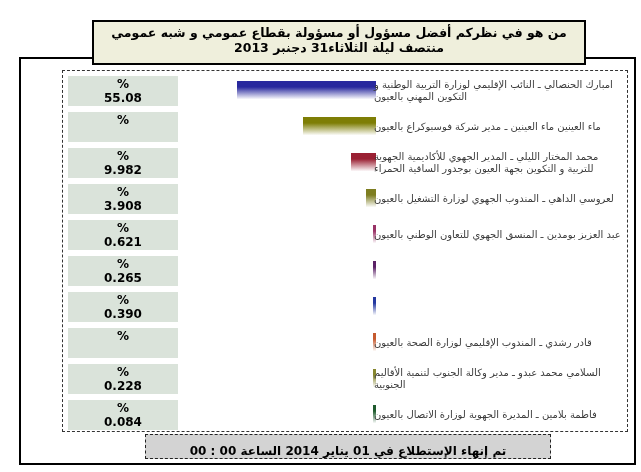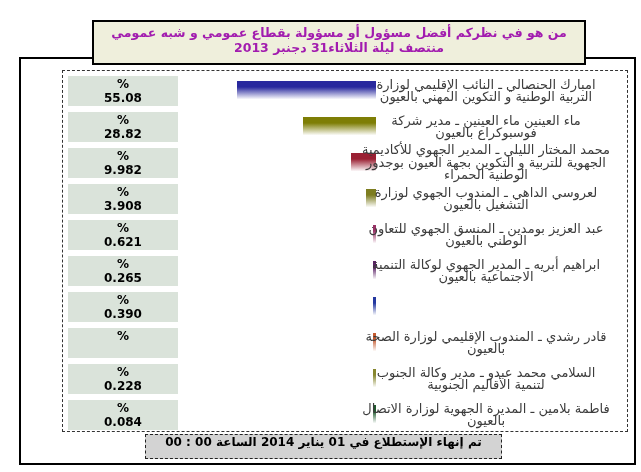--- a/index.html
+++ b/index.html
@@ -8,44 +8,44 @@
     font-family:"DejaVu Sans",sans-serif;
   }
   #outer-frame{
     position:absolute;left:19px;top:57px;width:613px;height:404px;
     border:2px solid #000;background:transparent;
   }
   #title-box{
     position:absolute;left:92px;top:20px;width:490px;height:37px;
     border:2px solid #000;background:#efefdc;z-index:3;overflow:visible;
     text-align:center;font-weight:bold;font-size:12.5px;line-height:14.5px;
-    color:#a21caf;padding-top:4px;
+    color:#000000;padding-top:4px;
   }
   #plot-area{
     position:absolute;left:62px;top:70px;width:564px;height:360px;
     border:1px dashed #333;background:#fff;z-index:2;
   }
   .row{position:absolute;left:0;width:100%;height:36px;}
   .pct-box{
     position:absolute;left:5px;top:3px;width:110px;height:30px;
     background:#dae3da;text-align:center;font-weight:bold;font-size:12px;
     line-height:14px;color:#000;padding-top:1px;box-sizing:border-box;
     direction:ltr;
   }
   .bar{position:absolute;top:8px;height:20px;}
   .cat-label{
-    position:absolute;right:16px;top:0;width:250px;height:36px;
-    display:flex;align-items:center;direction:rtl;text-align:center;
-    font-size:13px;line-height:12.5px;color:#3c3c3c;
+    position:absolute;right:3px;top:0;width:250px;height:36px;
+    display:flex;align-items:center;direction:rtl;text-align:left;
+    font-size:10px;line-height:12.5px;color:#3c3c3c;
   }
   .cat-label span{width:100%;}
   #status-bar{
-    position:absolute;left:145px;top:434px;width:357px;height:25px;
+    position:absolute;left:145px;top:434px;width:406px;height:25px;
     background:#d3d3d3;border:1px dashed #222;box-sizing:border-box;
-    display:flex;align-items:flex-start;justify-content:center;
+    display:flex;align-items:flex-end;justify-content:center;
     direction:rtl;font-weight:bold;font-size:12px;color:#000;z-index:3;
   }
   .rtl{direction:rtl;}
 </style>
 </head>
 <body>
 
 <div id="canvas">
 
   <div id="outer-frame"></div>
@@ -63,35 +63,34 @@
           <div>55.08</div>
         </div>
         <div class="bar" style="width: 139px; right: 251px; background: linear-gradient(rgb(41, 41, 158) 0%, rgb(41, 41, 158) 30%, rgb(255, 255, 255) 92%);"></div>
         <div class="cat-label">
           <span>امبارك الحنصالي ـ النائب الإقليمي لوزارة التربية الوطنية و التكوين المهني بالعيون</span>
         </div>
       </div>
       <div class="row" style="top: 38px;">
         <div class="pct-box">
           <div>%</div>
-          <div>28.82</div>
         </div>
         <div class="bar" style="width: 73px; right: 251px; background: linear-gradient(rgb(126, 126, 5) 0%, rgb(126, 126, 5) 30%, rgb(255, 255, 255) 92%);"></div>
         <div class="cat-label">
           <span>ماء العينين ماء العينين ـ مدير شركة فوسبوكراع بالعيون</span>
         </div>
       </div>
       <div class="row" style="top: 74px;">
         <div class="pct-box">
           <div>%</div>
           <div>9.982</div>
         </div>
         <div class="bar" style="width: 25px; right: 251px; background: linear-gradient(rgb(154, 32, 51) 0%, rgb(154, 32, 51) 30%, rgb(255, 255, 255) 92%);"></div>
         <div class="cat-label">
-          <span>محمد المختار الليلي ـ المدير الجهوي للأكاديمية الجهوية للتربية و التكوين بجهة العيون بوجدور الوطنية الحمراء</span>
+          <span>محمد المختار الليلي ـ المدير الجهوي للأكاديمية الجهوية للتربية و التكوين بجهة العيون بوجدور الساقية الحمراء</span>
         </div>
       </div>
       <div class="row" style="top: 110px;">
         <div class="pct-box">
           <div>%</div>
           <div>3.908</div>
         </div>
         <div class="bar" style="width: 10px; right: 251px; background: linear-gradient(rgb(125, 125, 32) 0%, rgb(125, 125, 32) 30%, rgb(255, 255, 255) 92%);"></div>
         <div class="cat-label">
           <span>لعروسي الداهي ـ المندوب الجهوي لوزارة التشغيل بالعيون</span>
@@ -106,23 +105,20 @@
         <div class="cat-label">
           <span>عبد العزيز بومدين ـ المنسق الجهوي للتعاون الوطني بالعيون</span>
         </div>
       </div>
       <div class="row" style="top: 182px;">
         <div class="pct-box">
           <div>%</div>
           <div>0.265</div>
         </div>
         <div class="bar" style="width: 3px; right: 251px; background: linear-gradient(rgb(91, 33, 102) 0%, rgb(91, 33, 102) 30%, rgb(255, 255, 255) 92%);"></div>
-        <div class="cat-label">
-          <span>ابراهيم أبريه ـ المدير الجهوي لوكالة التنمية الاجتماعية بالعيون</span>
-        </div>
       </div>
       <div class="row" style="top: 218px;">
         <div class="pct-box">
           <div>%</div>
           <div>0.390</div>
         </div>
         <div class="bar" style="width: 3px; right: 251px; background: linear-gradient(rgb(36, 56, 160) 0%, rgb(36, 56, 160) 30%, rgb(255, 255, 255) 92%);"></div>
       </div>
       <div class="row" style="top: 254px;">
         <div class="pct-box">

